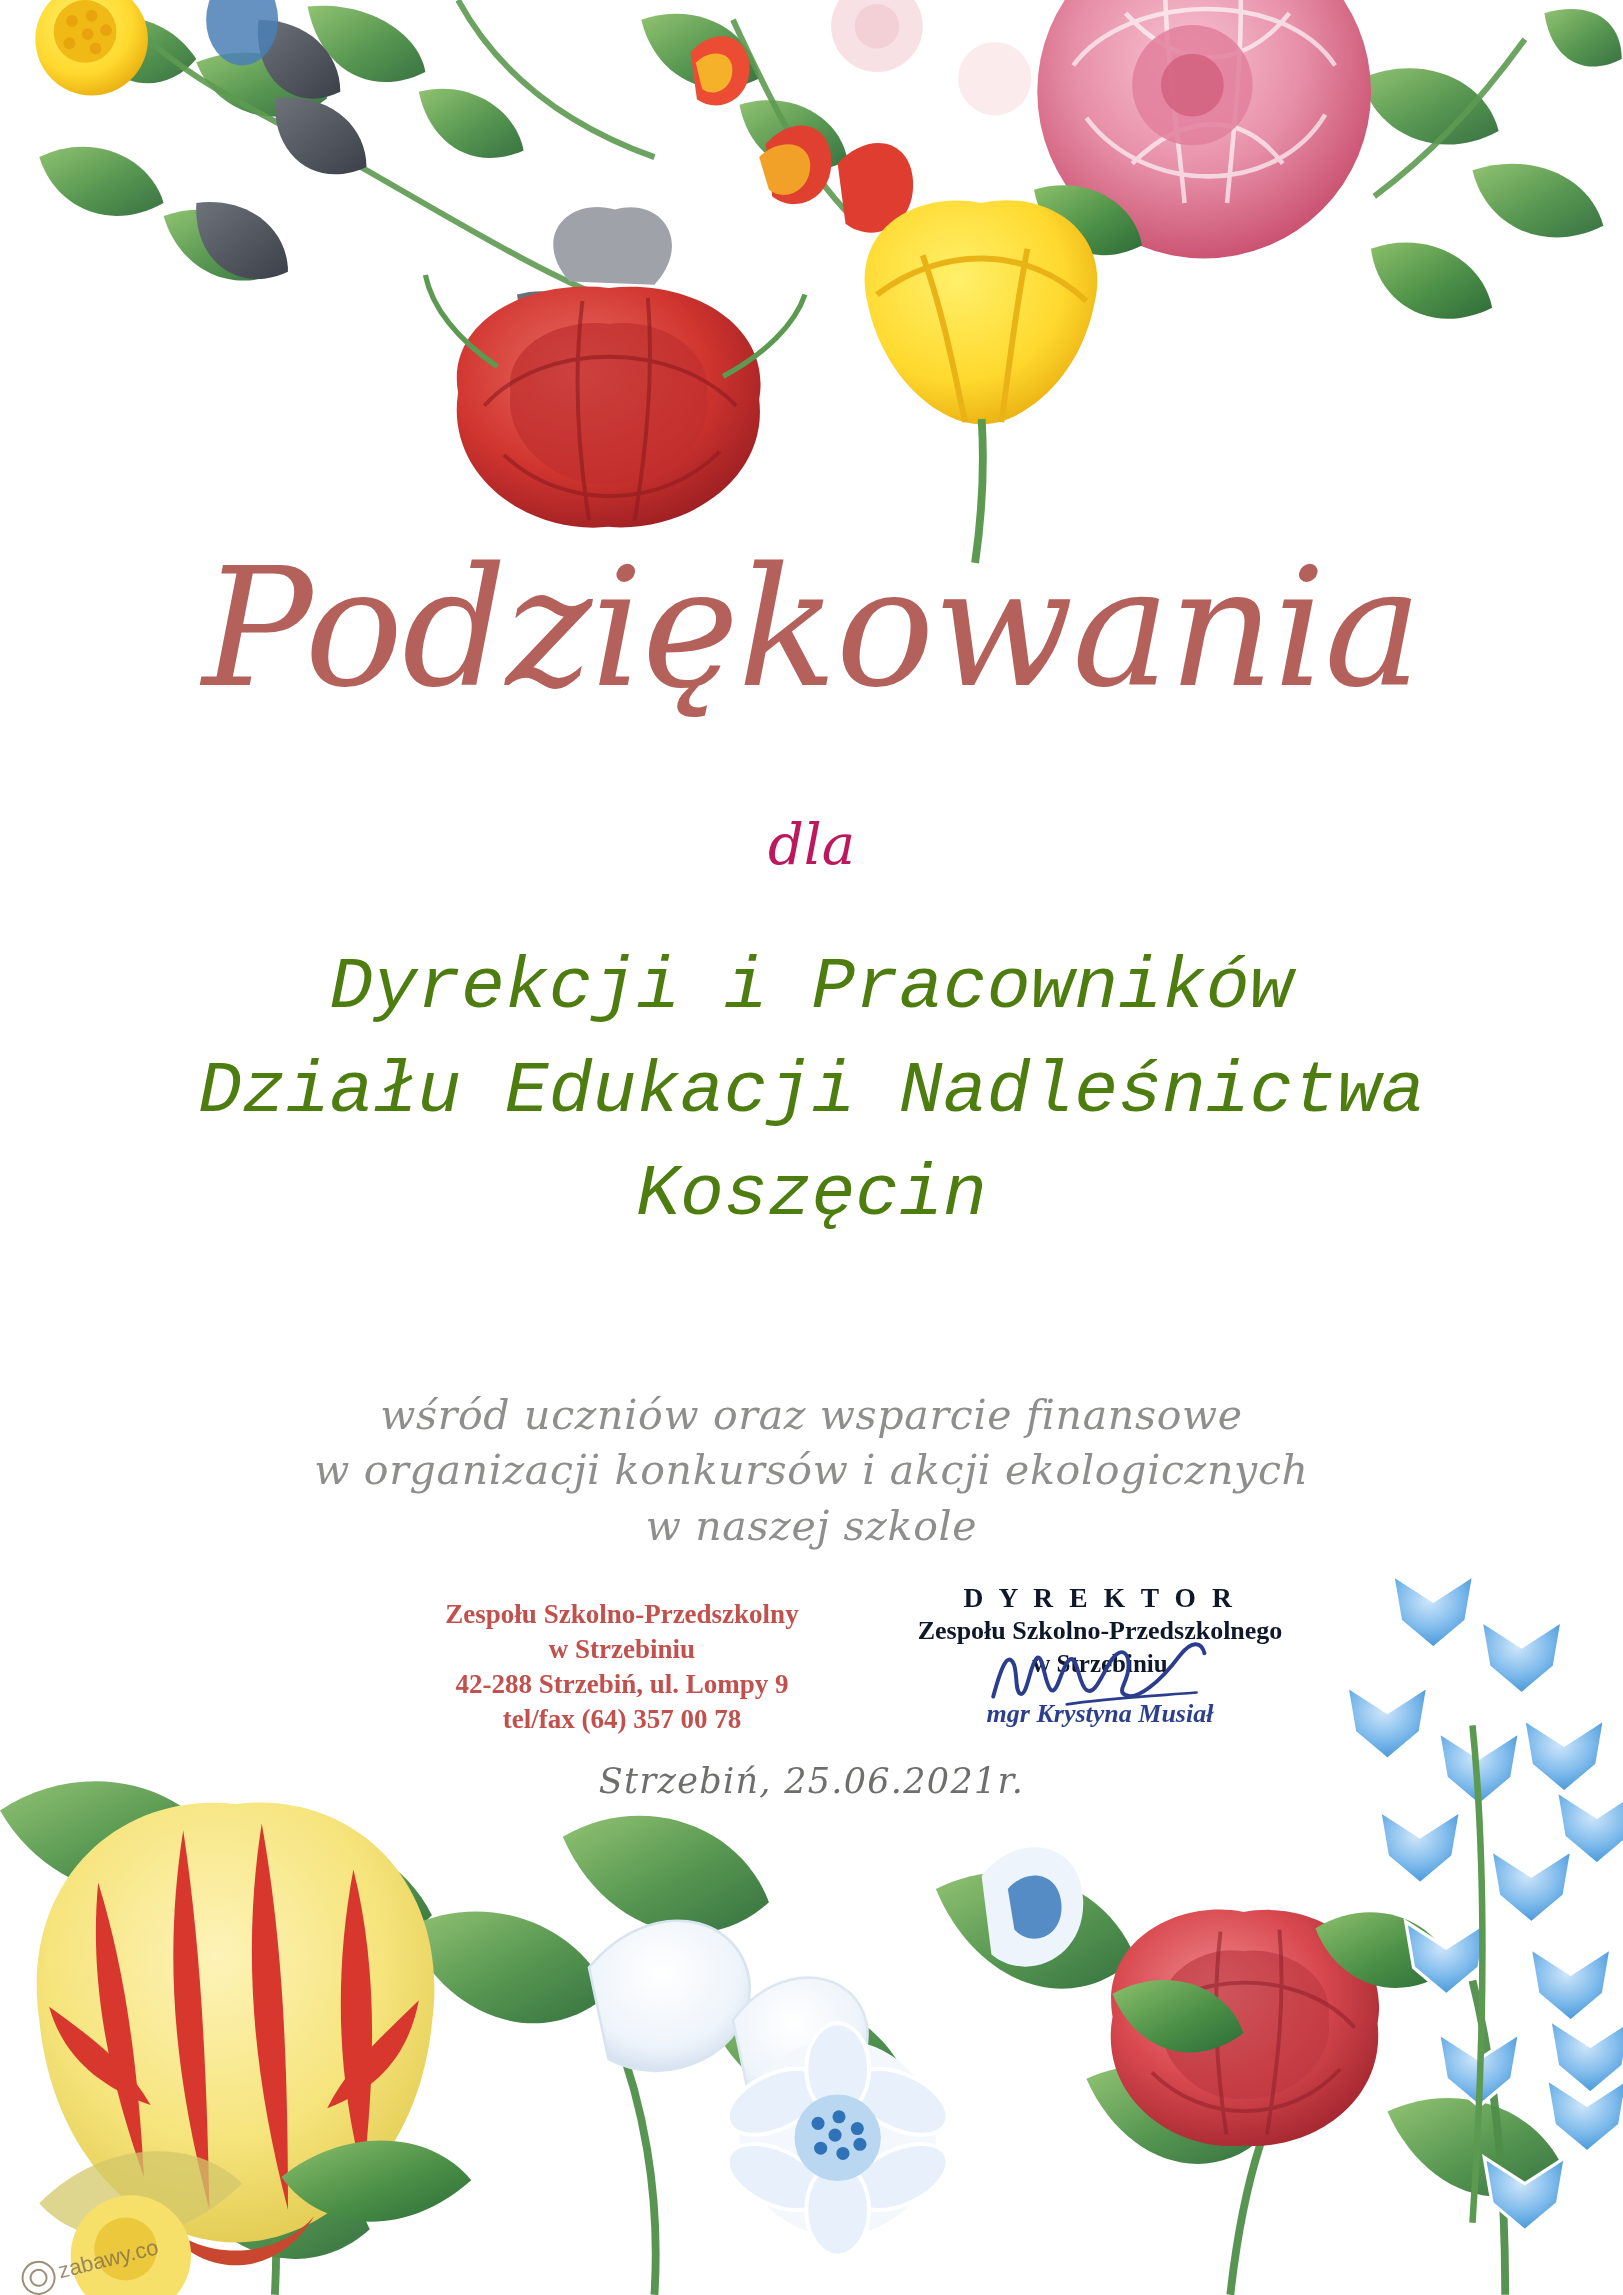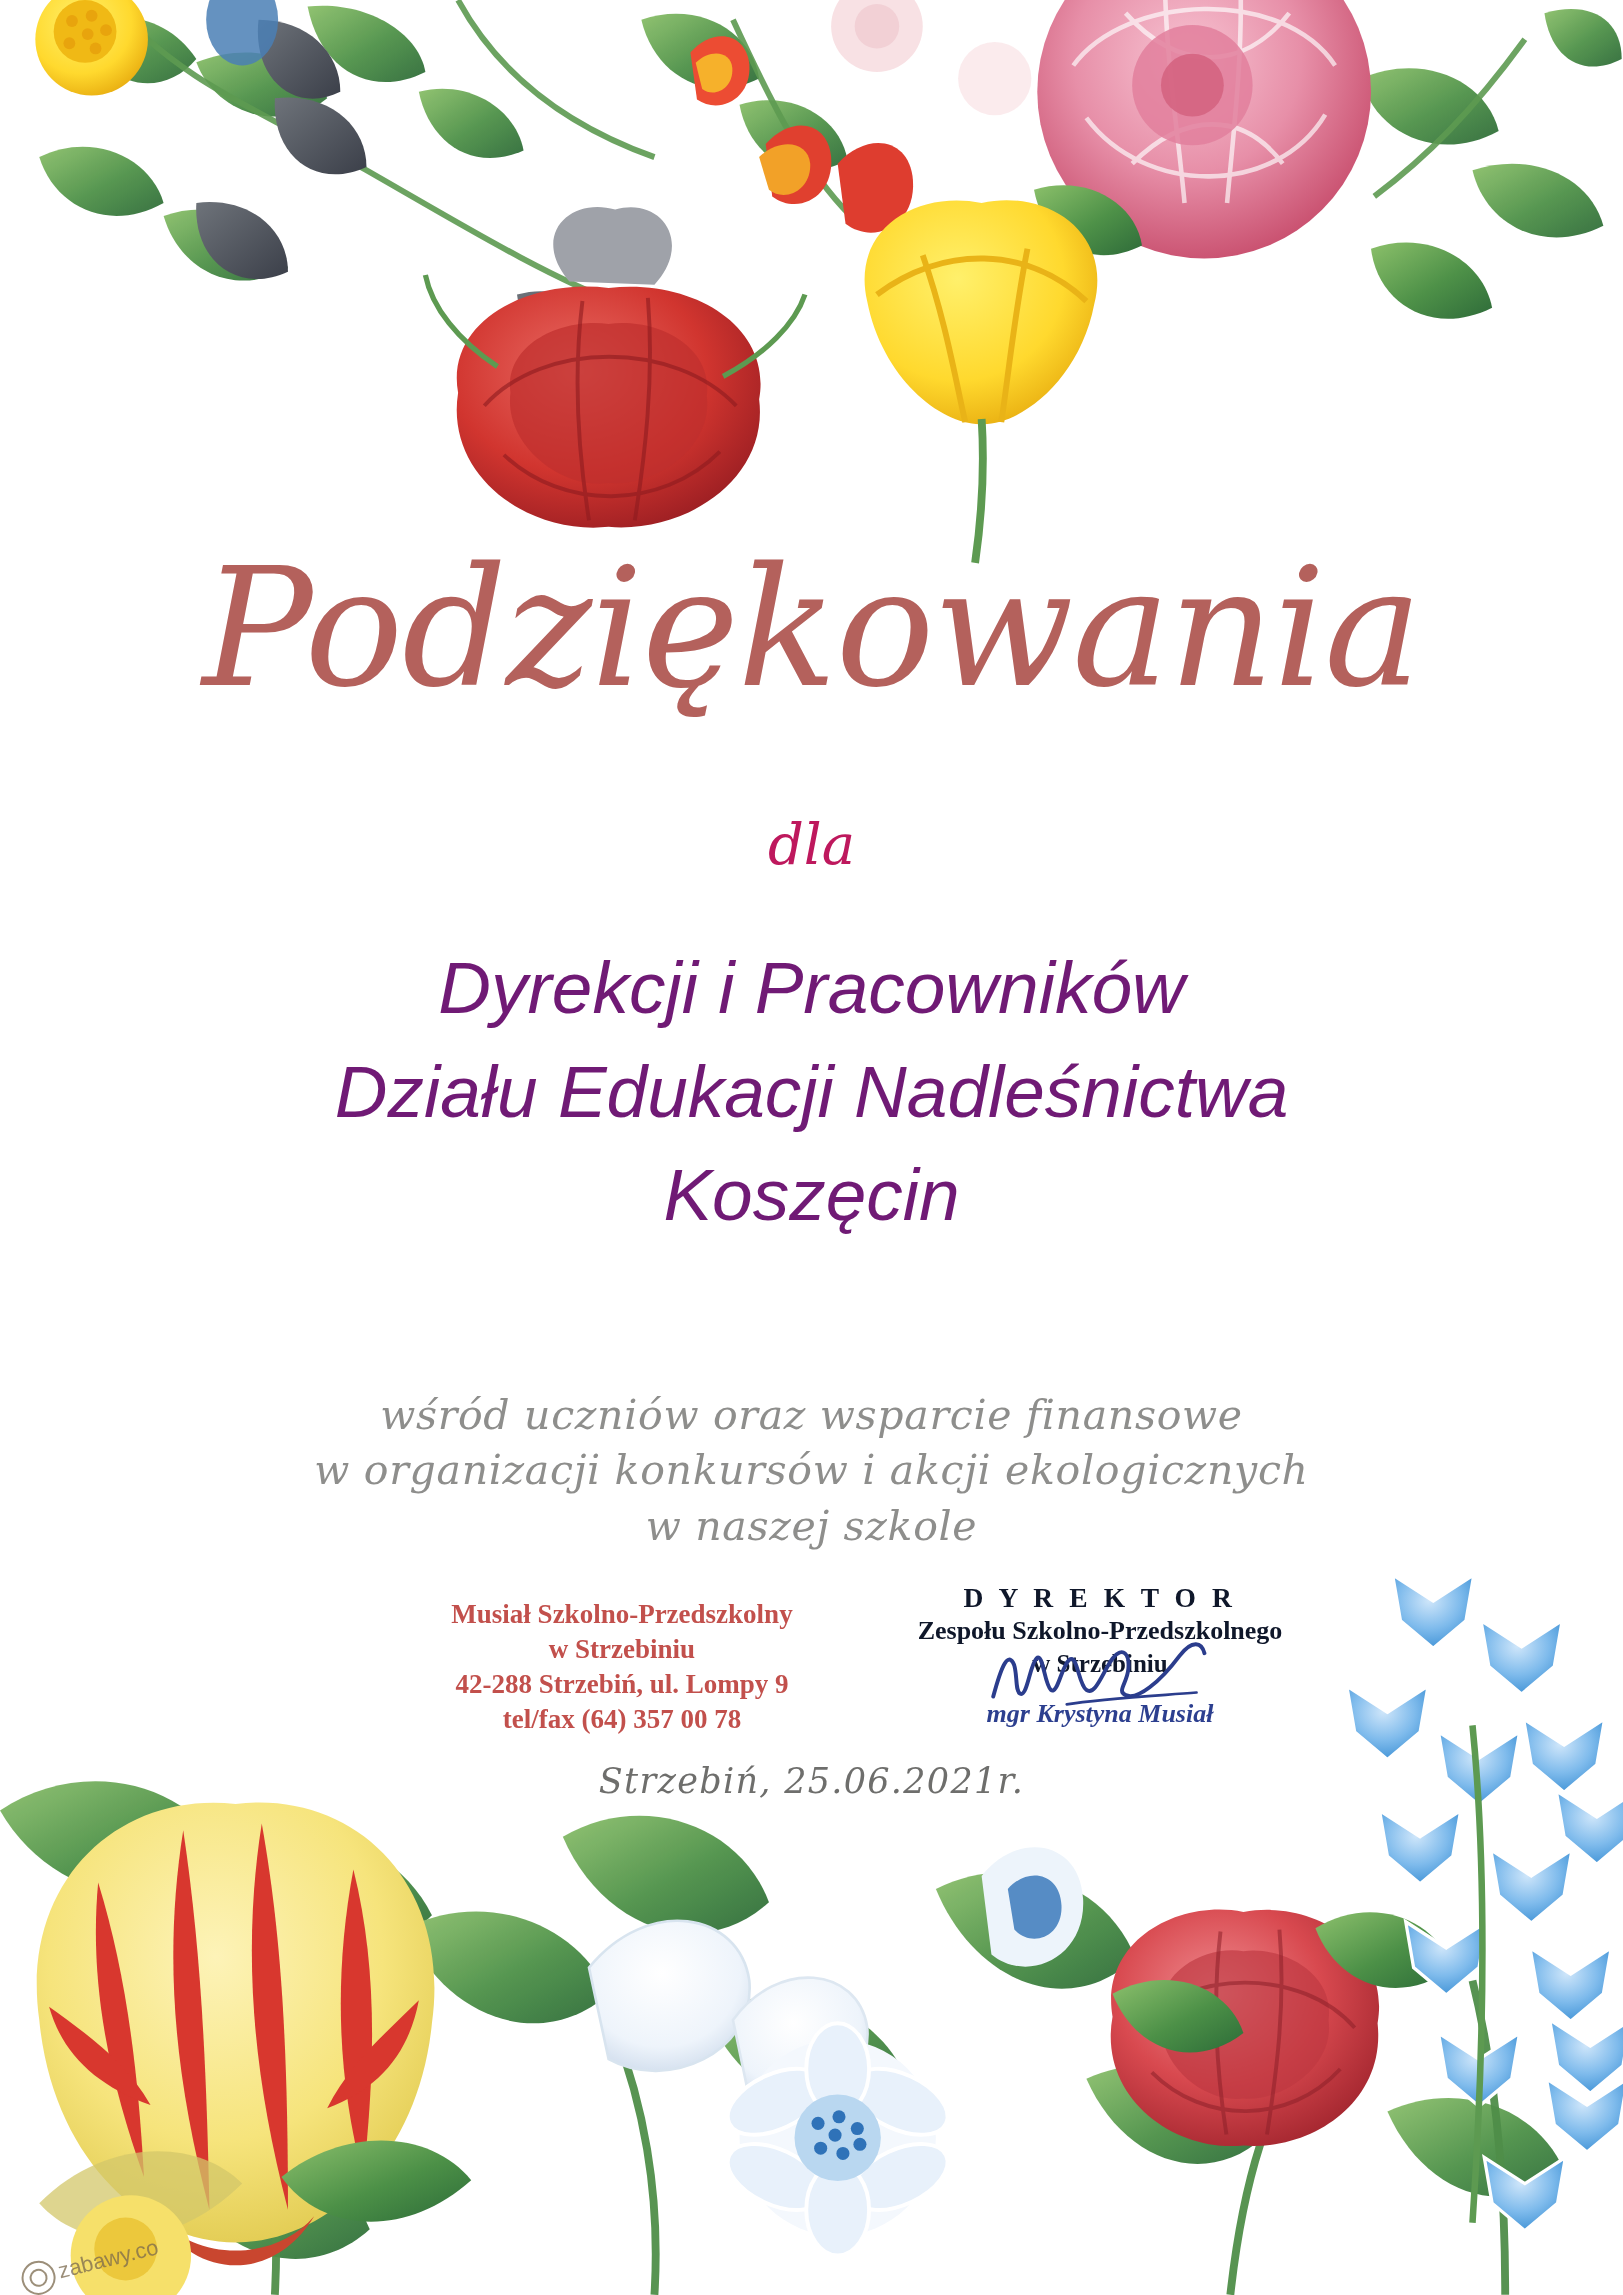--- a/index.html
+++ b/index.html
@@ -60,25 +60,25 @@
     font-size: 56px;
     color: #be185d;
   }
 
   .recipient {
     position: absolute;
     top: 936px;
     left: 196px;
     width: 1231px;
     text-align: center;
-    font-family: Liberation Sans, sans-serif;
+    font-family: Liberation Mono, monospace;
     font-style: italic;
     font-size: 73px;
     line-height: 1.42;
-    color: #701a75;
+    color: #4d7c0f;
   }
   .recipient div { white-space: nowrap; }
 
   .reason {
     position: absolute;
     top: 1388px;
     left: 157px;
     width: 1309px;
     text-align: center;
     font-family: "DejaVu Serif", serif;
@@ -510,21 +510,21 @@
     <div>Koszęcin</div>
   </div>
 
   <div class="reason">
     <div>wśród uczniów oraz wsparcie finansowe</div>
     <div>w organizacji konkursów i akcji ekologicznych</div>
     <div>w naszej szkole</div>
   </div>
 
   <div class="stamp-left">
-    <div>Musiał Szkolno-Przedszkolny</div>
+    <div>Zespołu Szkolno-Przedszkolny</div>
     <div>w Strzebiniu</div>
     <div>42-288 Strzebiń, ul. Lompy 9</div>
     <div>tel/fax (64) 357 00 78</div>
   </div>
 
   <div class="stamp-right">
     <div class="lab1">D Y R E K T O R</div>
     <div>Zespołu Szkolno-Przedszkolnego</div>
     <div class="lab3">w Strzebiniu</div>
   </div>

